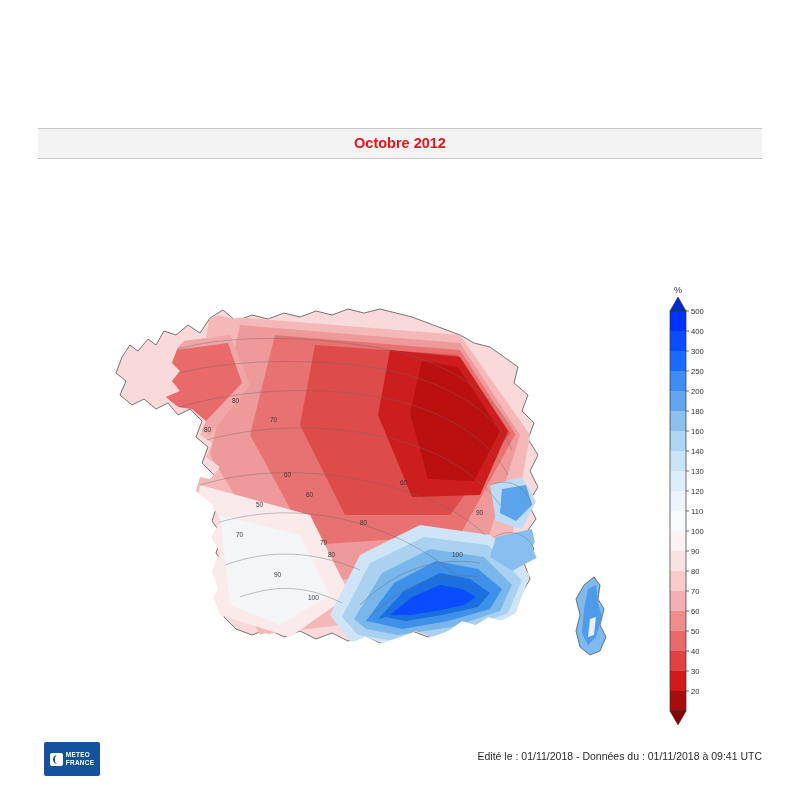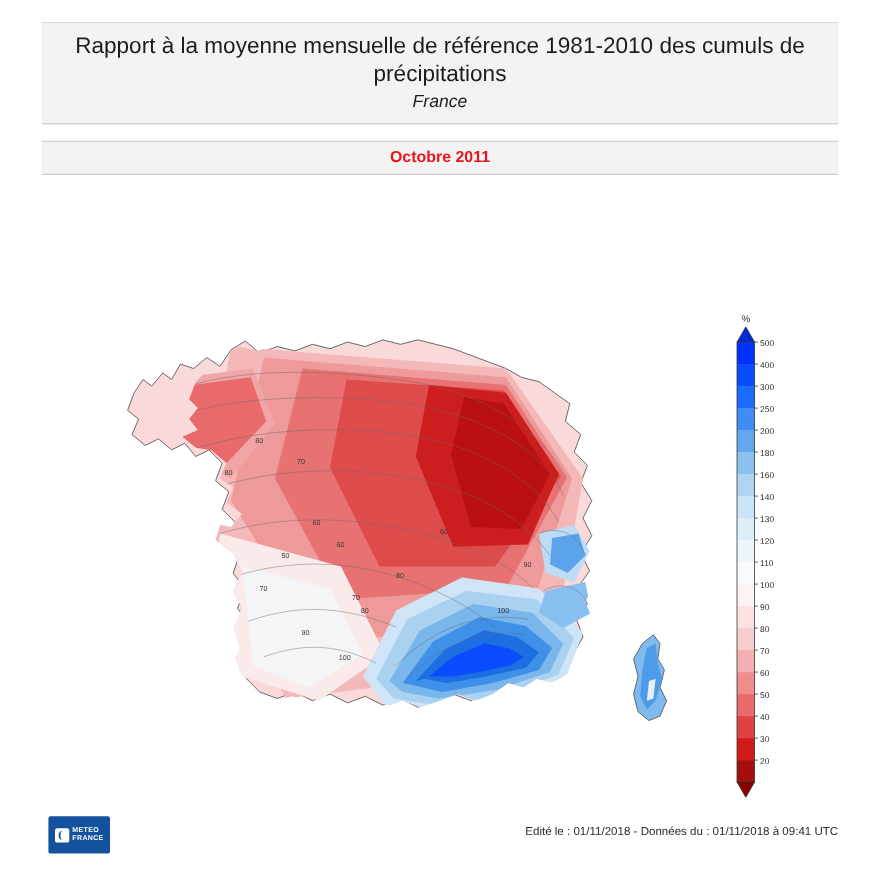--- a/index.html
+++ b/index.html
@@ -141,27 +141,23 @@
     font-weight: normal;
     color: #2a2a2a;
     text-align: right;
   }
 </style>
 </head>
 <body>
 
 <div class="page">
 
-  <div class="header-block">
-    <div class="title-main">Rapport à la moyenne mensuelle de référence 1981-2010 des cumuls de précipitations</div>
-    <div class="title-sub">France</div>
-  </div>
 
   <div class="period-block">
-    <div class="period-text">Octobre 2011</div>
+    <div class="period-text">Octobre 2012</div>
   </div>
 
   <div class="map-area">
     <svg class="map-svg" width="600" height="530" viewBox="0 0 600 530">
       <defs>
         <clipPath id="franceClip">
           <path d="M128,152 L118,162 L112,178 L120,186 L112,196 L120,206 L106,212
                    L118,222 L132,224 L146,236 L140,250 L152,258 L146,272 L160,282
                    L150,294 L140,292 L136,306 L152,318 L160,336 L152,352 L160,368
                    L152,386 L158,404 L150,420 L158,436 L172,448 L190,452 L206,448

